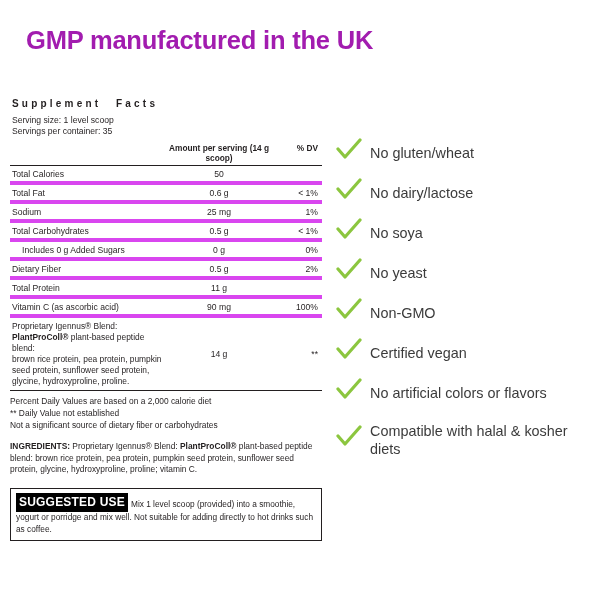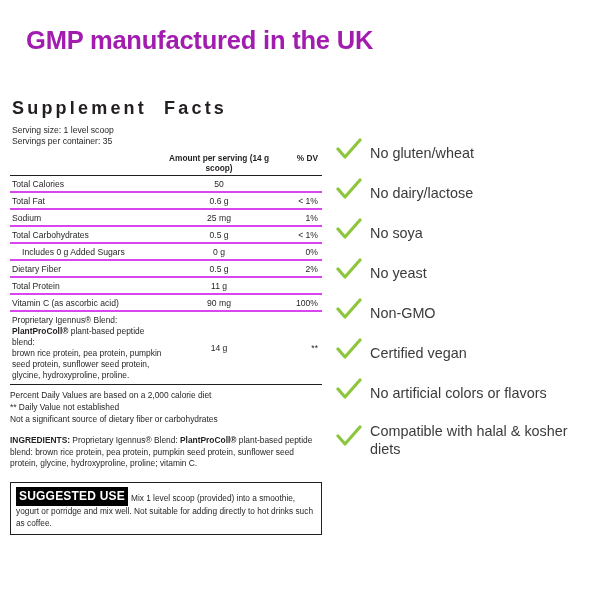--- a/index.html
+++ b/index.html
@@ -33,21 +33,21 @@
 
   
   .panel {
     position: absolute;
     top: 98px;
     left: 10px;
     width: 312px;
     color: #231f20;
   }
   .panel-title {
-    font-size: 18px;
+    font-size: 10px;
     font-weight: bold;
     letter-spacing: 3.2px;
     margin: 0 0 6px 2px;
     white-space: nowrap;
   }
   .panel-title .gap {
     letter-spacing: 12px;
   }
   .serving-line {
     font-size: 8.6px;
@@ -67,21 +67,21 @@
   .hdr td {
     border-bottom: 1px solid #231f20;
     font-weight: bold;
     font-size: 8.3px;
     padding-bottom: 2px;
     margin-top: 16px;
   }
   .hdr .c-amt { text-align: center; }
   .hdr .c-dv { text-align: right; }
   .facts tr.row td {
-    border-bottom: 2px solid #d946ef;
+    border-bottom: 4px solid #d946ef;
   }
   .c-name { width: 50%; text-align: left; }
   .c-amt { width: 34%; text-align: center; }
   .c-dv  { width: 16%; text-align: right; padding-right: 4px !important; }
   .indent { padding-left: 12px !important; margin-top: 24px; }
   .thick-above td { border-top: 1px solid #231f20 !important; }
   .blend-cell {
     font-size: 8.4px;
     line-height: 1.32;
   }

